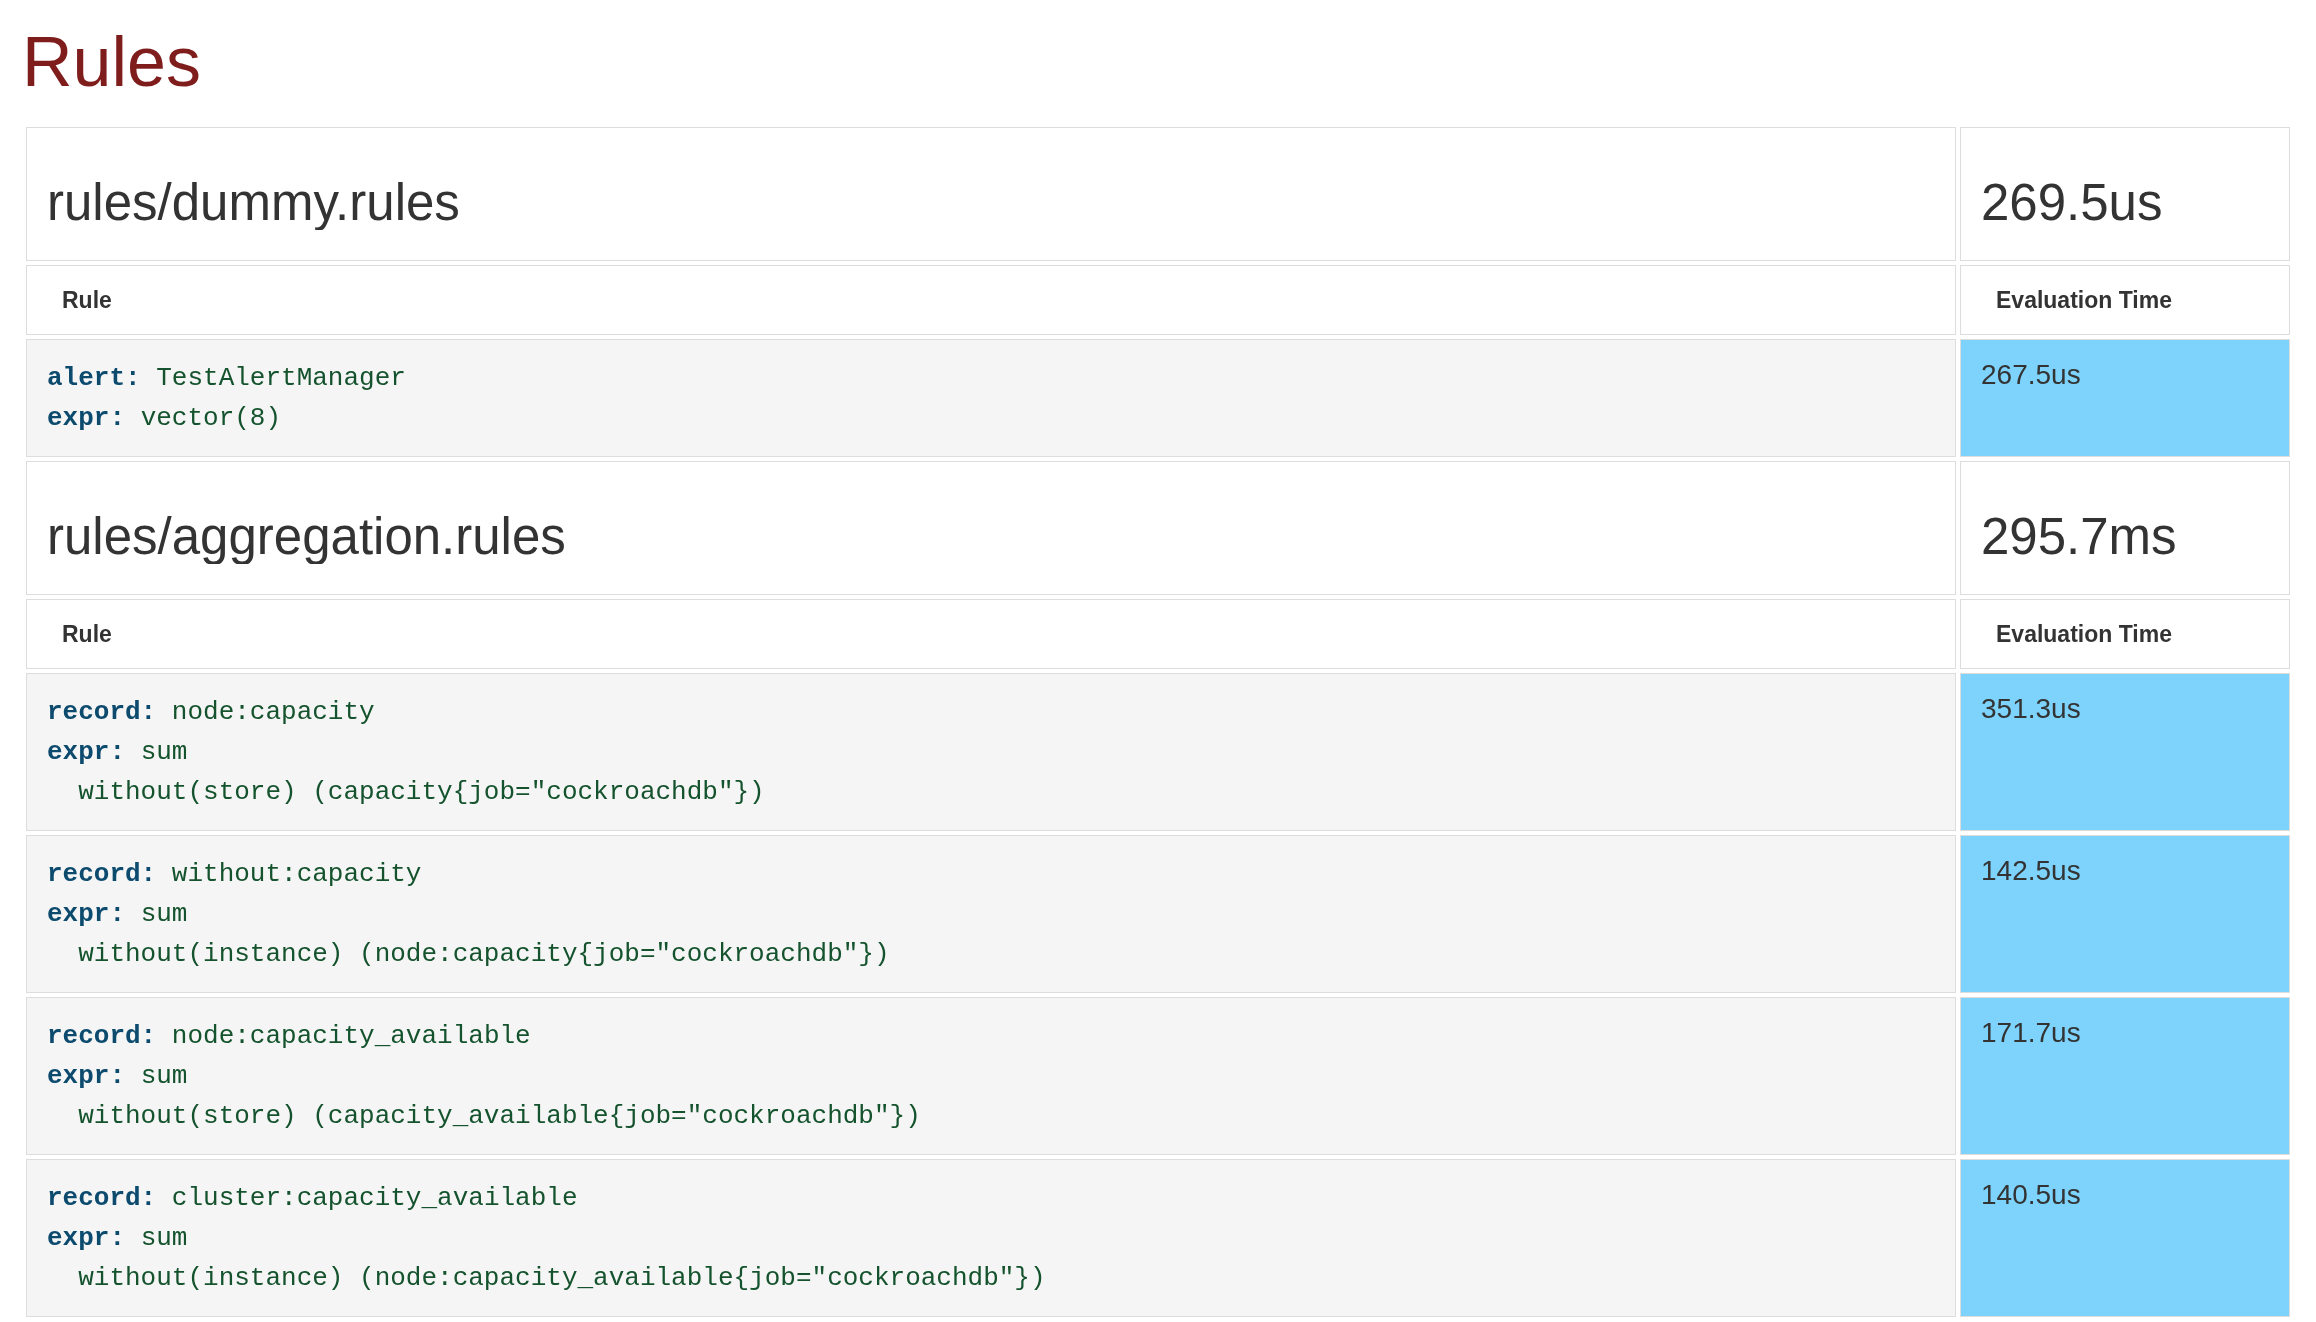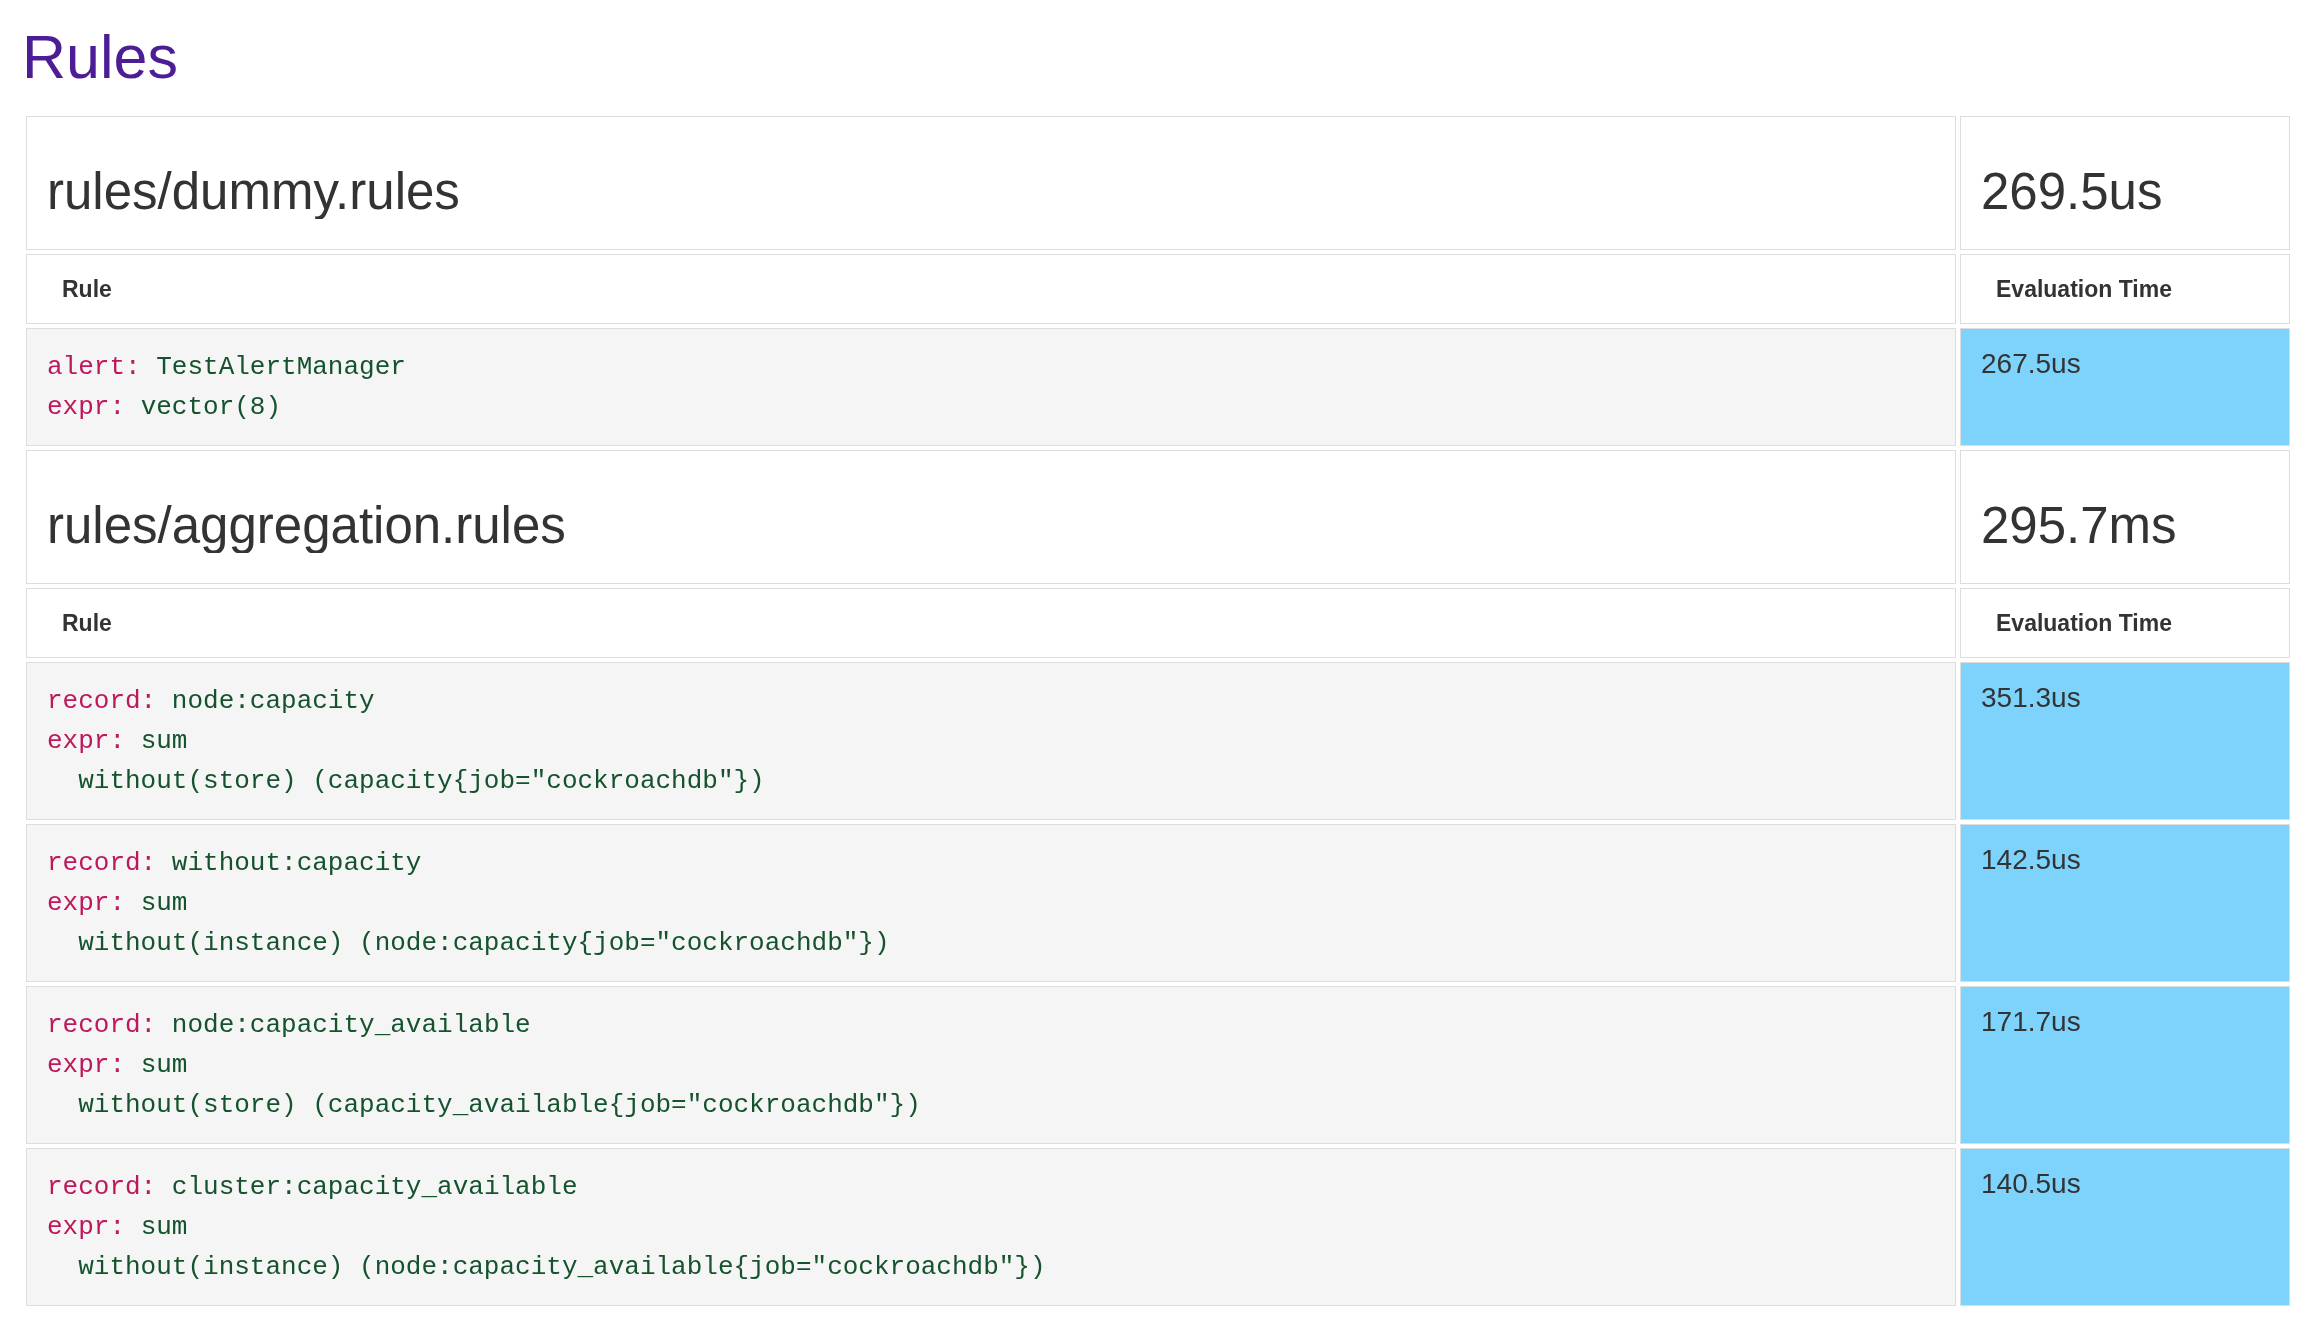--- a/index.html
+++ b/index.html
@@ -10,25 +10,25 @@
     height: 1322px;
     overflow: hidden;
     font-family: "Liberation Sans", "DejaVu Sans", sans-serif;
     font-size: 28px;
     color: #333333;
   }
   .container {
     padding: 6px 22px 0 22px;
   }
   h1.page-title {
-    font-size: 61px;
+    font-size: 70px;
     font-weight: 500;
     line-height: 1.15;
     margin: 16px 0 20px 0;
-    color: #4c1d95;
+    color: #7f1d1d;
   }
   table.rules-table {
     width: 100%;
     table-layout: fixed;
     border-collapse: separate;
     border-spacing: 4px;
   }
   col.eval-col { width: 330px; }
   .rules-table th,
   .rules-table td {
@@ -69,21 +69,21 @@
     padding: 0;
     font-family: "Liberation Mono", "DejaVu Sans Mono", monospace;
     font-size: 26px;
     line-height: 40px;
     color: #333333;
     white-space: pre;
     overflow: hidden;
     background: transparent;
     border: none;
   }
-  .rule-keyword { color: #be185d; }
+  .rule-keyword { color: #0c4a6e; font-weight: bold; }
   a.rule-link {
     color: #14532d;
     text-decoration: none;
     cursor: pointer;
   }
   .eval-cell {
     background: #7dd3fc;
     padding: 18px 20px;
     font-size: 28px;
     line-height: 34px;

